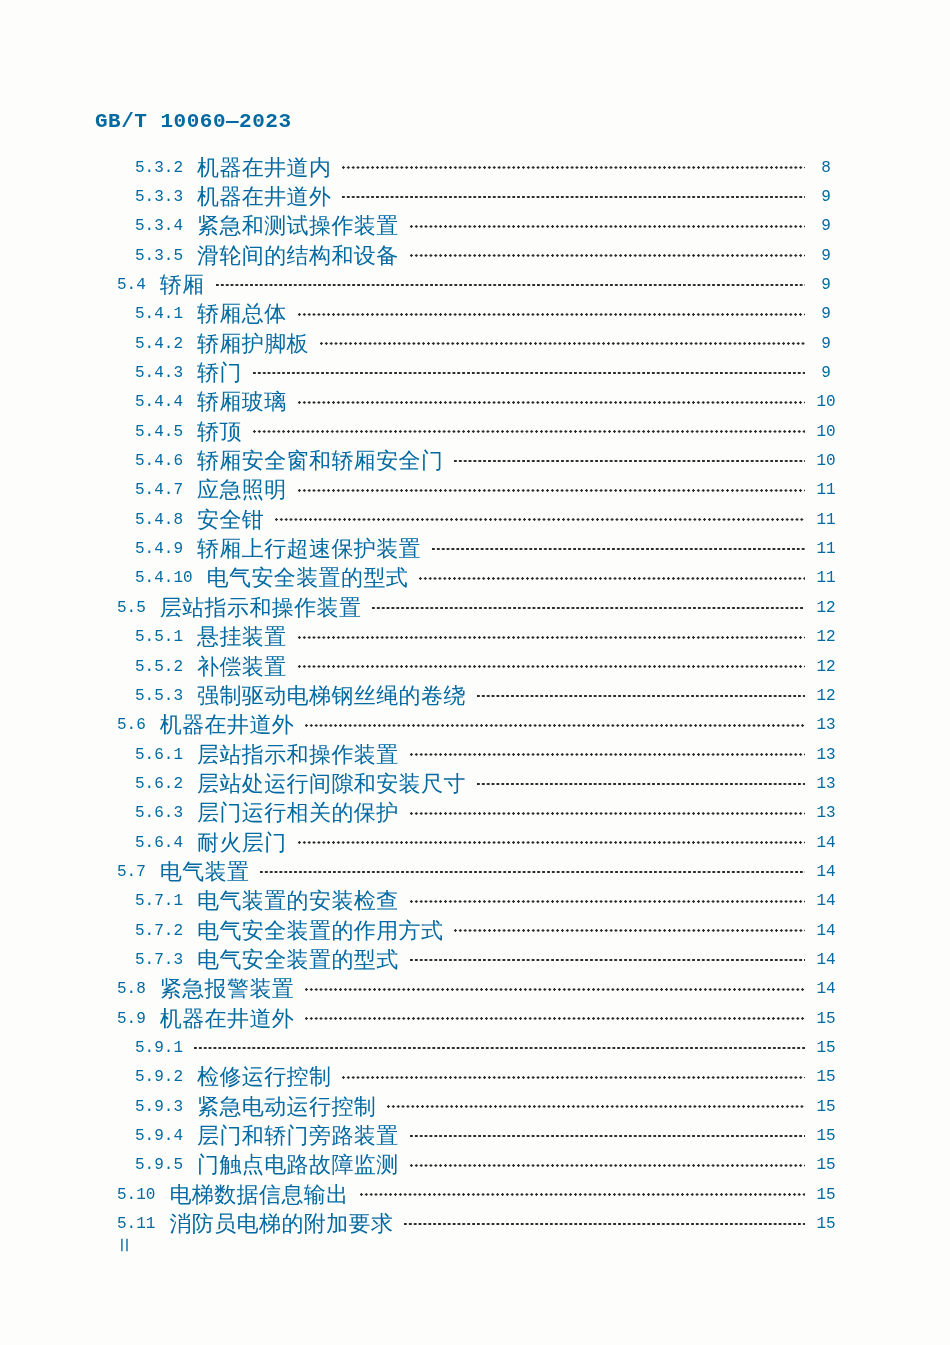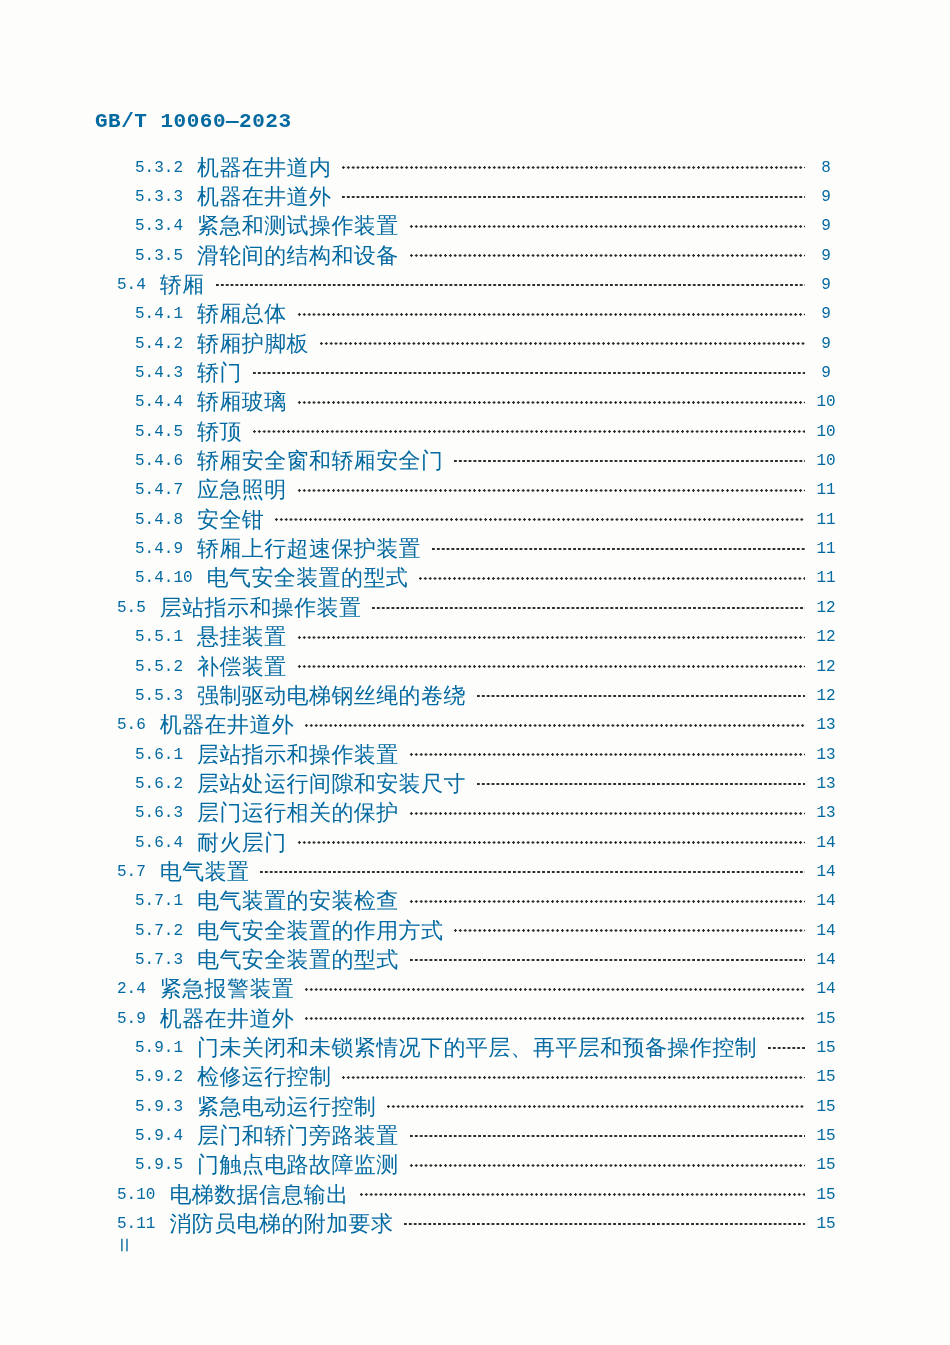--- a/index.html
+++ b/index.html
@@ -247,34 +247,33 @@
         <span class="leader"></span>
         <span class="toc-page">14</span>
       </div>
       <div class="toc-row level-3">
         <span class="toc-num">5.7.3</span>
         <span class="toc-title">电气安全装置的型式</span>
         <span class="leader"></span>
         <span class="toc-page">14</span>
       </div>
       <div class="toc-row level-2">
-        <span class="toc-num">2.4</span>
+        <span class="toc-num">5.8</span>
         <span class="toc-title">紧急报警装置</span>
         <span class="leader"></span>
         <span class="toc-page">14</span>
       </div>
       <div class="toc-row level-2">
         <span class="toc-num">5.9</span>
         <span class="toc-title">机器在井道外</span>
         <span class="leader"></span>
         <span class="toc-page">15</span>
       </div>
       <div class="toc-row level-3">
         <span class="toc-num">5.9.1</span>
-        <span class="toc-title">门未关闭和未锁紧情况下的平层、再平层和预备操作控制</span>
         <span class="leader"></span>
         <span class="toc-page">15</span>
       </div>
       <div class="toc-row level-3">
         <span class="toc-num">5.9.2</span>
         <span class="toc-title">检修运行控制</span>
         <span class="leader"></span>
         <span class="toc-page">15</span>
       </div>
       <div class="toc-row level-3">

